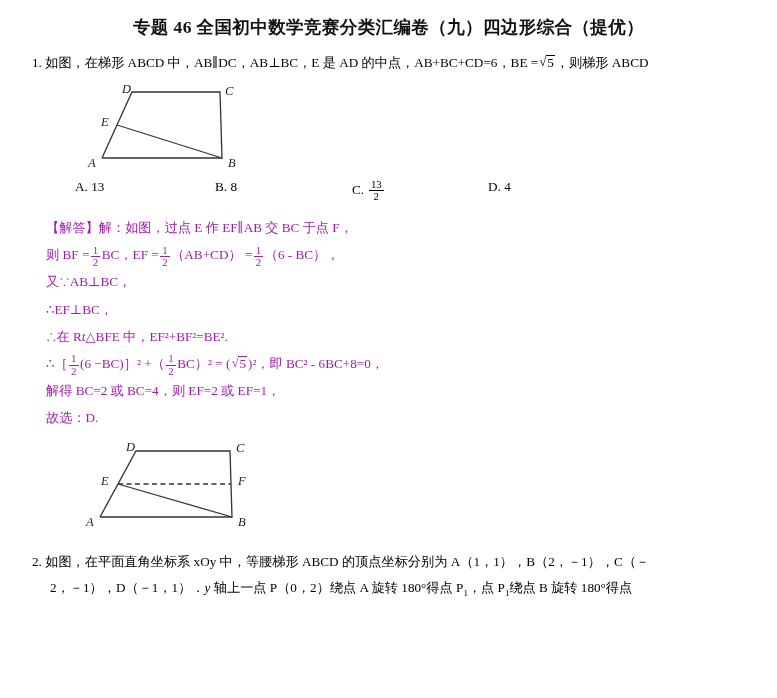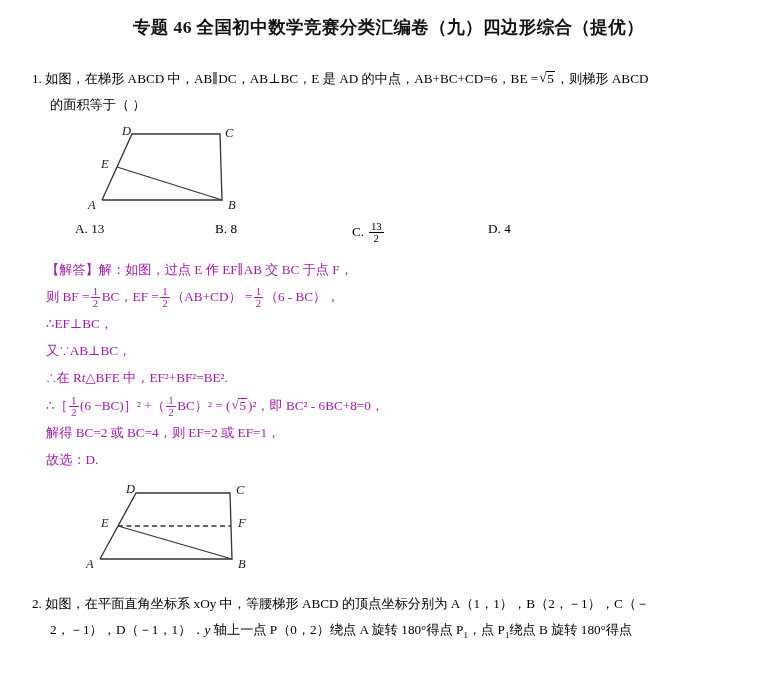--- a/index.html
+++ b/index.html
@@ -116,27 +116,24 @@
   }
   svg { display: block; }
 </style>
 </head>
 <body style="background: rgb(255, 255, 255);">
 
 <div class="page">
 
   <div class="doc-title">专题 46  全国初中数学竞赛分类汇编卷（九）四边形综合（提优）</div>
 
-  <div class="problem" style="margin-top:26px;">
+  <div class="problem" style="margin-top:10px;">
     <span class="problem-line">
       <span class="p-num">1.</span>
       <span>如图，在梯形 ABCD 中，AB∥DC，AB⊥BC，E 是 AD 的中点，AB+BC+CD=6，BE =</span><span class="sqrt"><span class="rad">5</span></span><span>，则梯形 ABCD</span>
-    </span>
-    <span class="problem-line">
-      <span class="indent"></span><span>的面积等于（       ）</span>
     </span>
   </div>
 
   <div class="figure" style="height:92px; margin-top:4px;">
     <svg width="260" height="92" viewBox="0 0 260 92" style="position:absolute; left:80px; top:0;">
 
       <polyline points="22,78 142,78 140,12 52,12 22,78" fill="none" stroke="#333" stroke-width="1.3"></polyline>
       <line x1="37" y1="45" x2="142" y2="78" stroke="#333" stroke-width="1.3"></line>
     </svg>
     <span class="fig-label" style="left:88px; top:76px;">A</span>
@@ -163,22 +160,22 @@
 
   <div class="solution" id="solution-block" style="color: #a21caf;">
     <span class="sol-line">
       <span>【解答】解：如图，过点 E 作 EF∥AB 交 BC 于点 F，</span>
     </span>
 
     <span class="sol-line">
       <span>则 BF =</span><span class="frac"><span class="num">1</span><span class="den">2</span></span><span>BC，EF =</span><span class="frac"><span class="num">1</span><span class="den">2</span></span><span>（AB+CD） =</span><span class="frac"><span class="num">1</span><span class="den">2</span></span><span>（6 - BC），</span>
     </span>
 
+    <span class="sol-line">又∵AB⊥BC，</span>
     <span class="sol-line">∴EF⊥BC，</span>
-    <span class="sol-line">又∵AB⊥BC，</span>
 
     <span class="sol-line">
       <span>∴在 R</span><span class="ital">t</span><span>△BFE 中，EF²+BF²=BE².</span>
     </span>
 
     <span class="sol-line">
       <span>∴［</span><span class="frac"><span class="num">1</span><span class="den">2</span></span><span>(6 −BC)］² +（</span><span class="frac"><span class="num">1</span><span class="den">2</span></span><span>BC）² = (</span><span class="sqrt"><span class="rad">5</span></span><span>)²，即 BC² - 6BC+8=0，</span>
     </span>
 
     <span class="sol-line">解得 BC=2 或 BC=4，则 EF=2 或 EF=1，</span>

